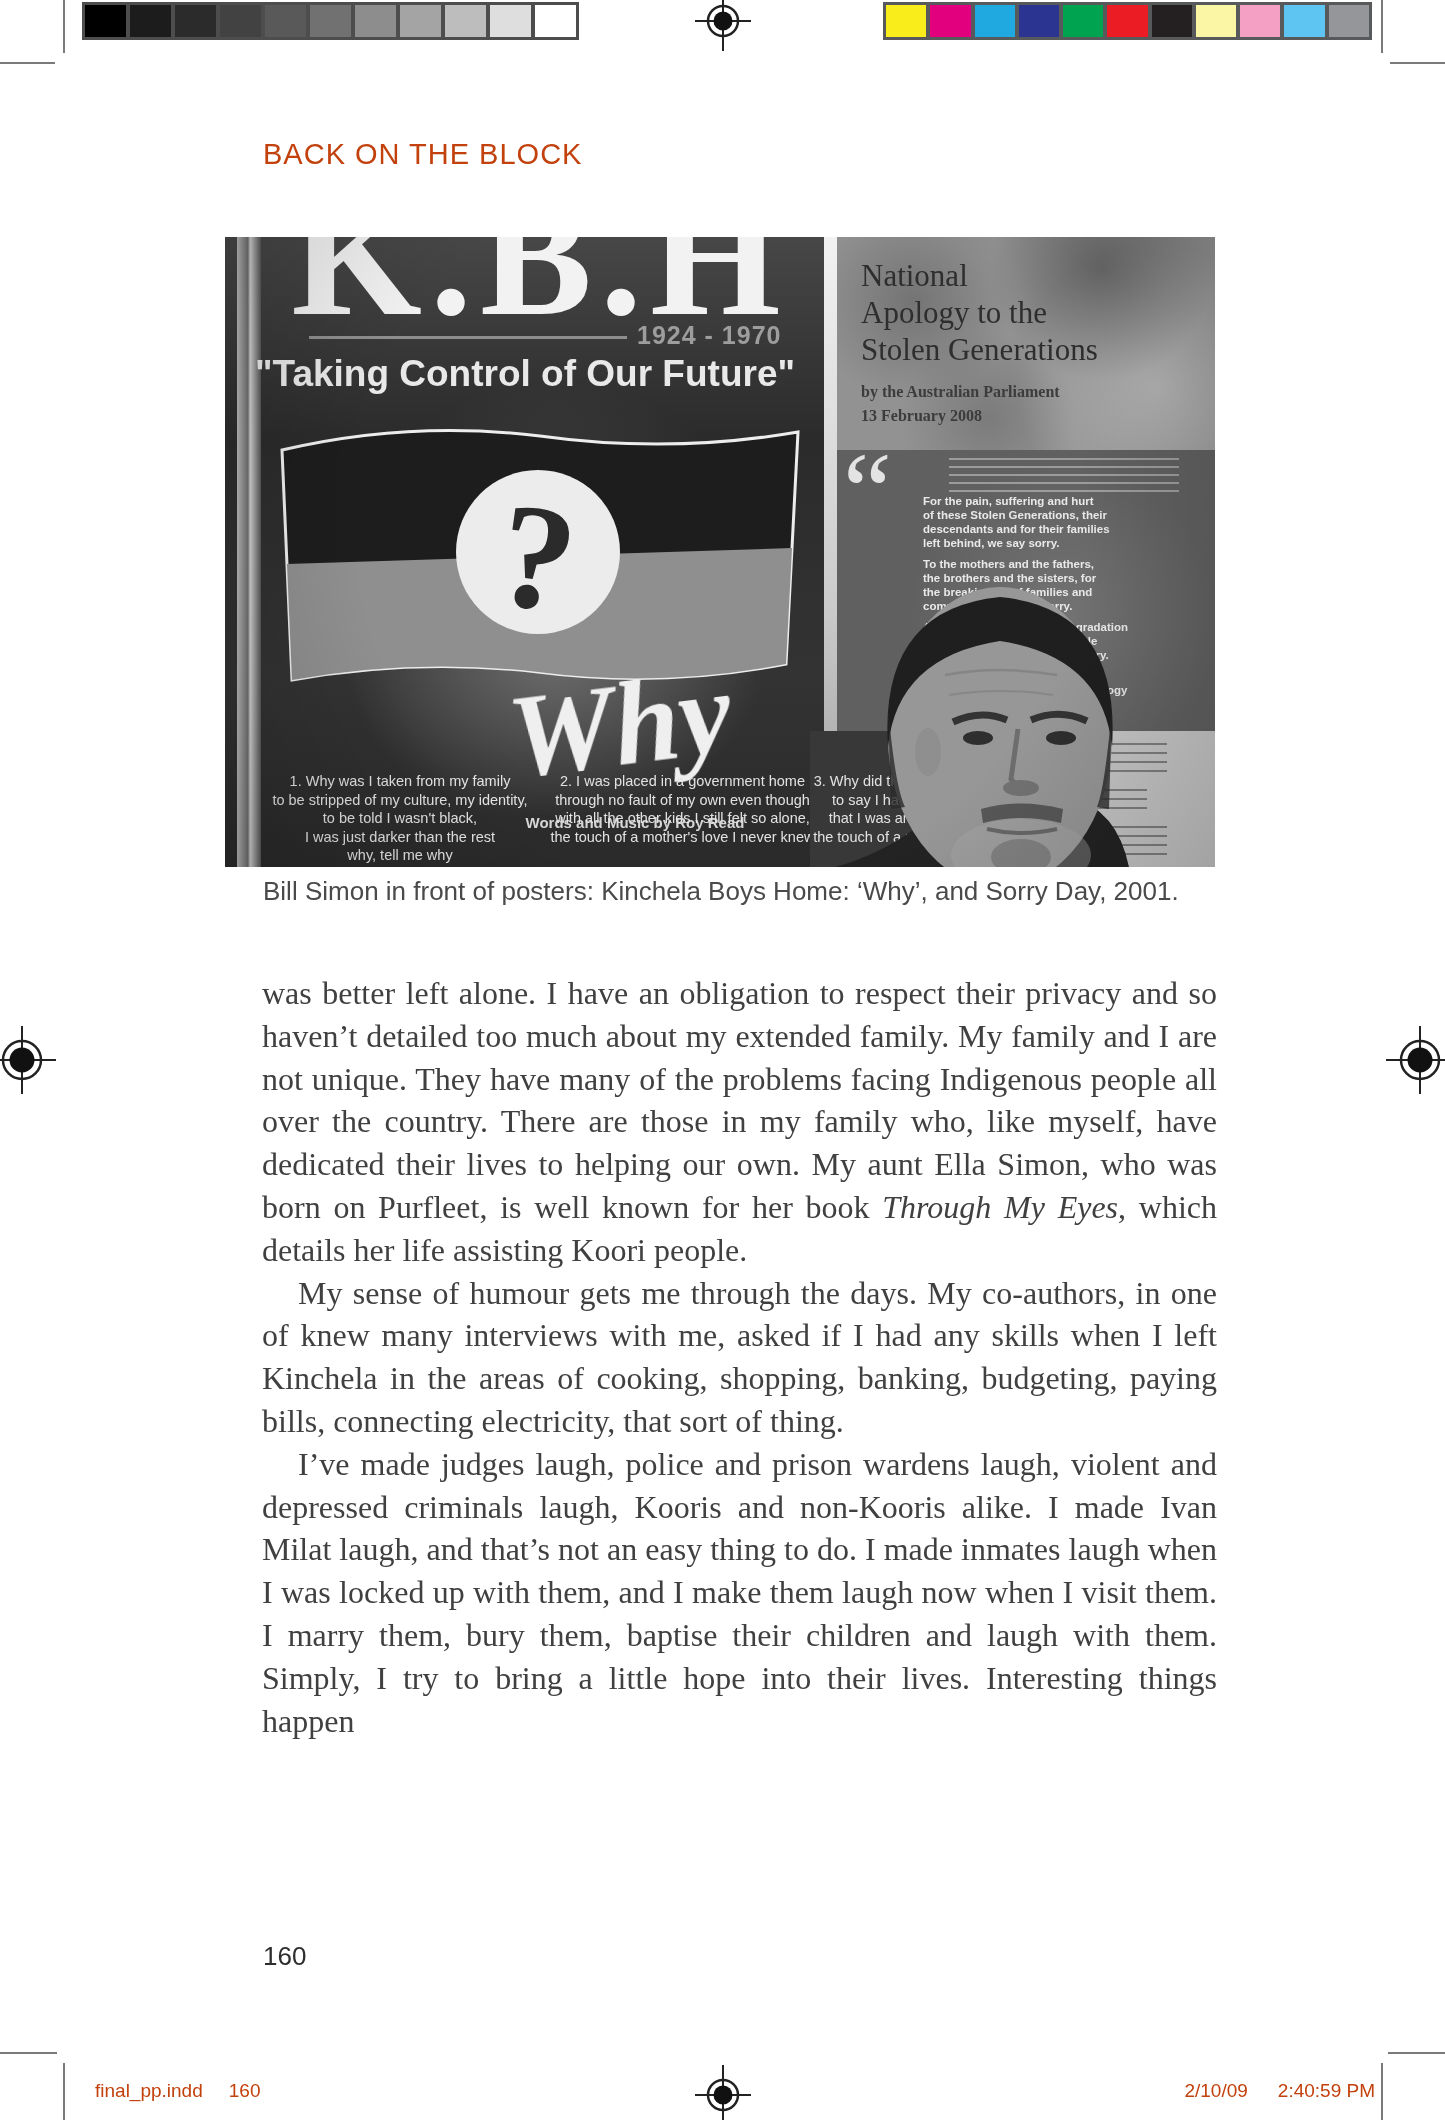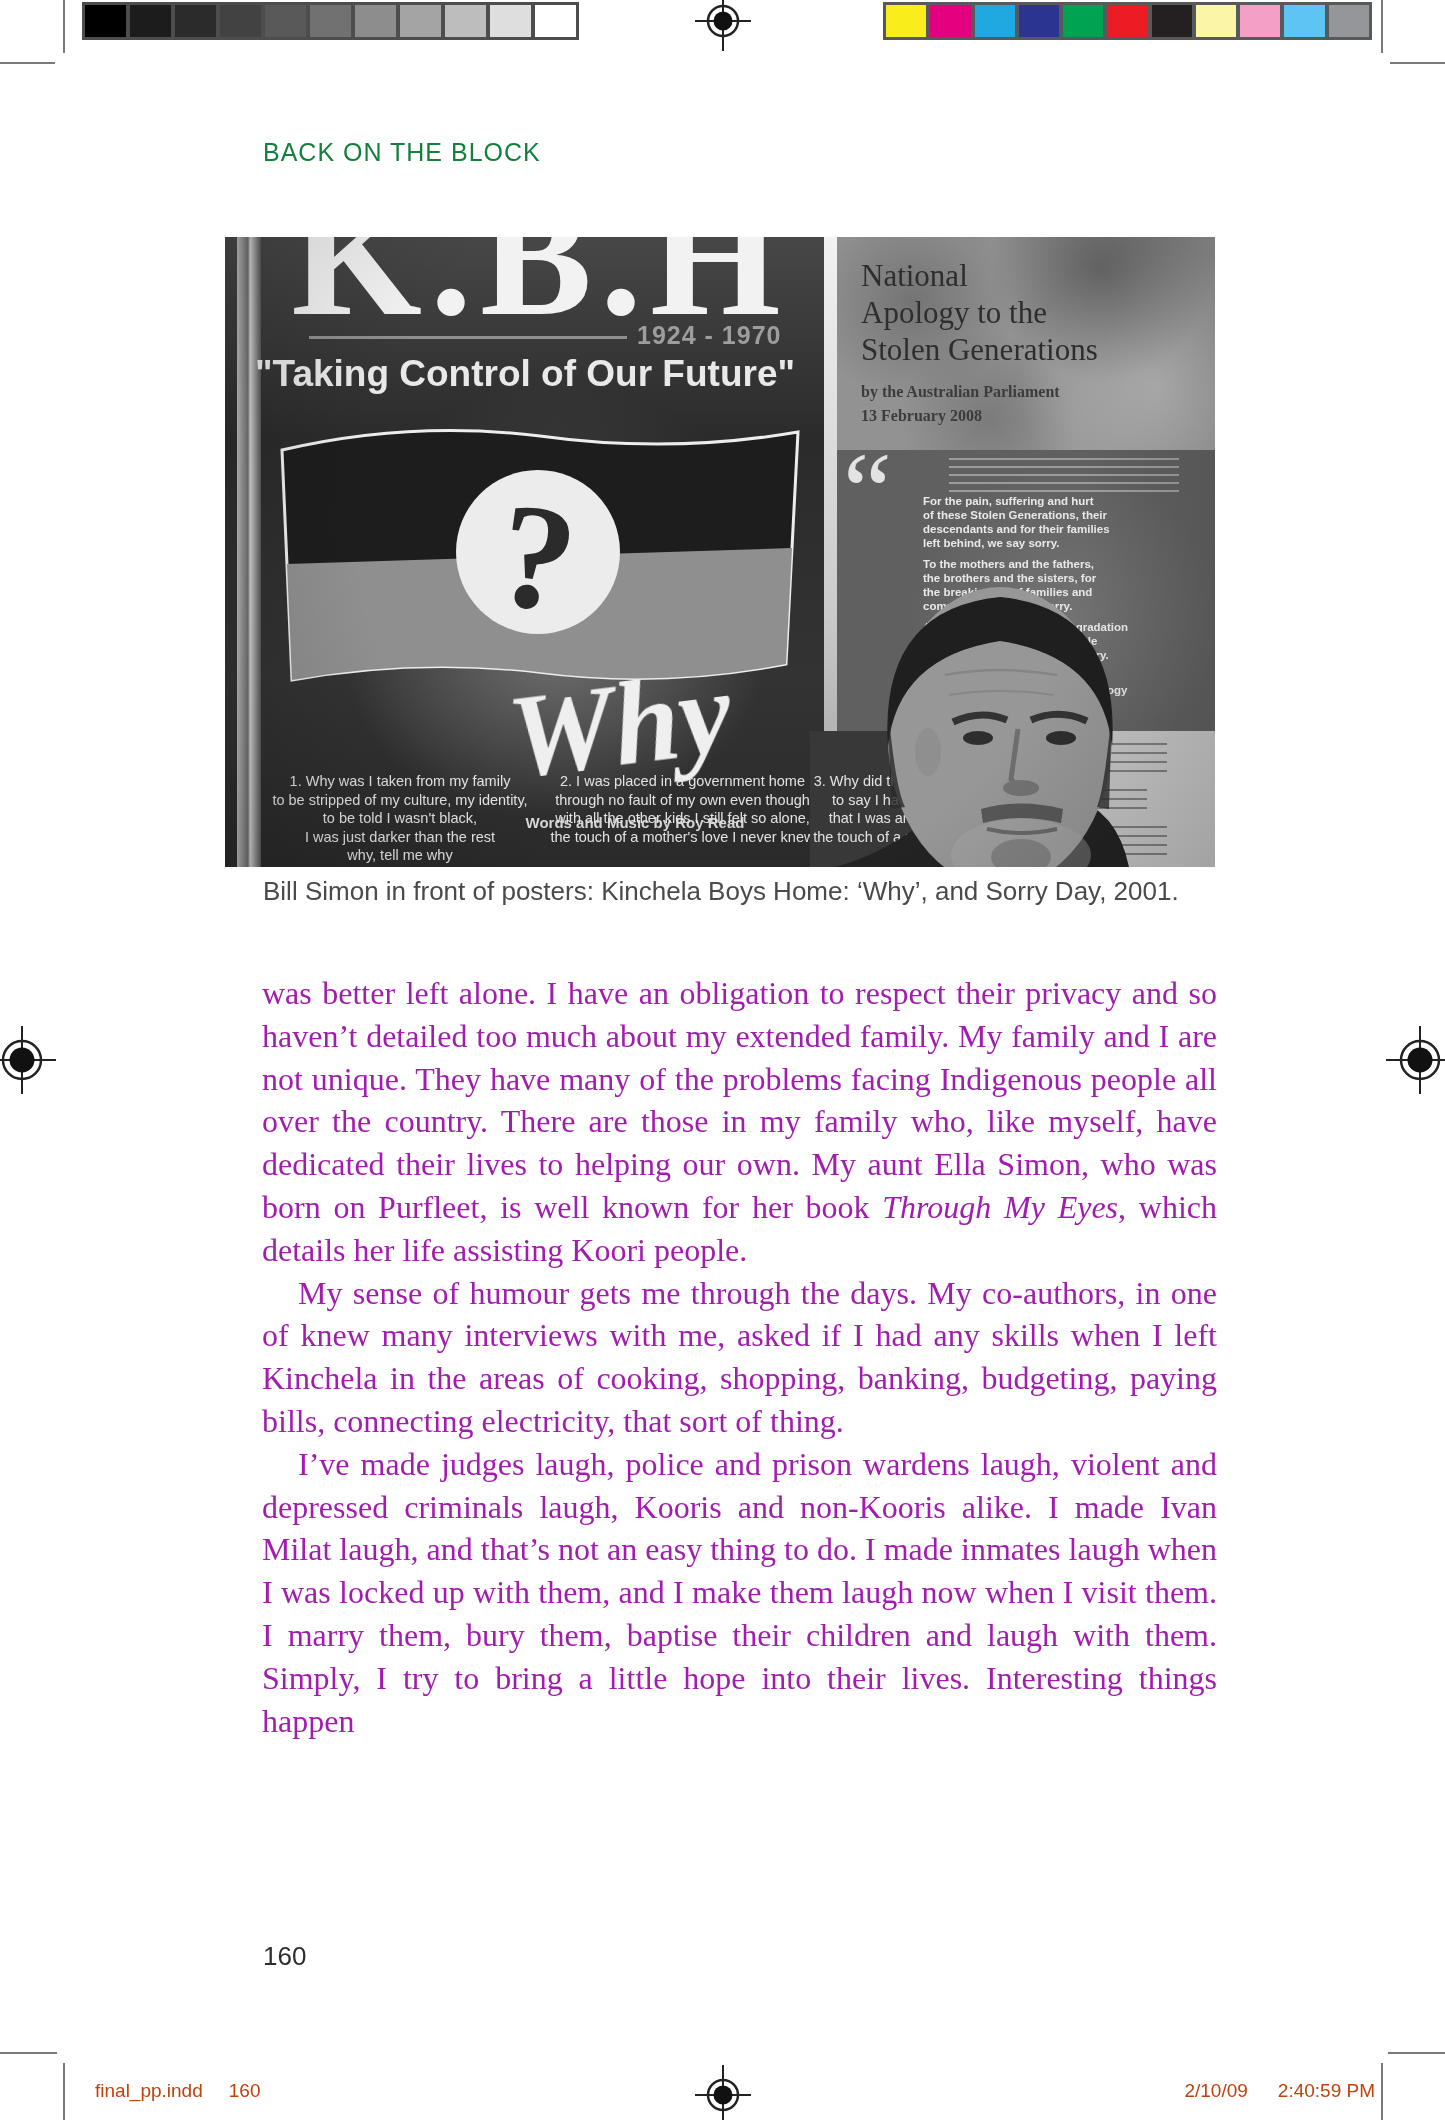--- a/index.html
+++ b/index.html
@@ -9,27 +9,27 @@
   
   .cropline{position:absolute;background:#7a7a7a;}
   .regmark{position:absolute;}
 
   .calbar{position:absolute;top:2px;height:38px;display:flex;gap:4px;padding:3px;box-sizing:border-box;}
   .calbar .sw{flex:1 1 0;height:100%;}
   .graybar{left:82px;width:497px;background:#4d4d4d;}
   .colorbar{left:883px;width:489px;background:#58595b;}
 
   
-  .running-head{position:absolute;left:263px;top:138px;font-size:25px;letter-spacing:1px;
-    color:#15803d;font-weight:400;}
+  .running-head{position:absolute;left:263px;top:138px;font-size:29px;letter-spacing:1px;
+    color:#c2410c;font-weight:400;}
   .caption{position:absolute;left:263px;top:876px;width:990px;font-size:26px;color:#4a4a4a;}
   .pagenum{position:absolute;left:263px;top:1941px;font-size:26px;color:#2e2e2e;}
 
   .bodytext{position:absolute;left:262px;top:972px;width:955px;
-    font-family:"Liberation Serif",serif;font-size:32px;line-height:42.8px;color:#a21caf;
+    font-family:"Liberation Serif",serif;font-size:32px;line-height:42.8px;color:#404040;
     text-align:justify;}
   .bodytext p{margin:0;}
   .bodytext p.ind{text-indent:36px;}
   .bodytext em{font-style:italic;}
 
   .footer{position:absolute;top:2080px;font-size:19px;color:#c2410c;}
   .footer-left{left:95px;}
   .footer-left .fpage{margin-left:26px;}
   .footer-right{right:70px;}
   .footer-right .ftime{margin-left:30px;}

